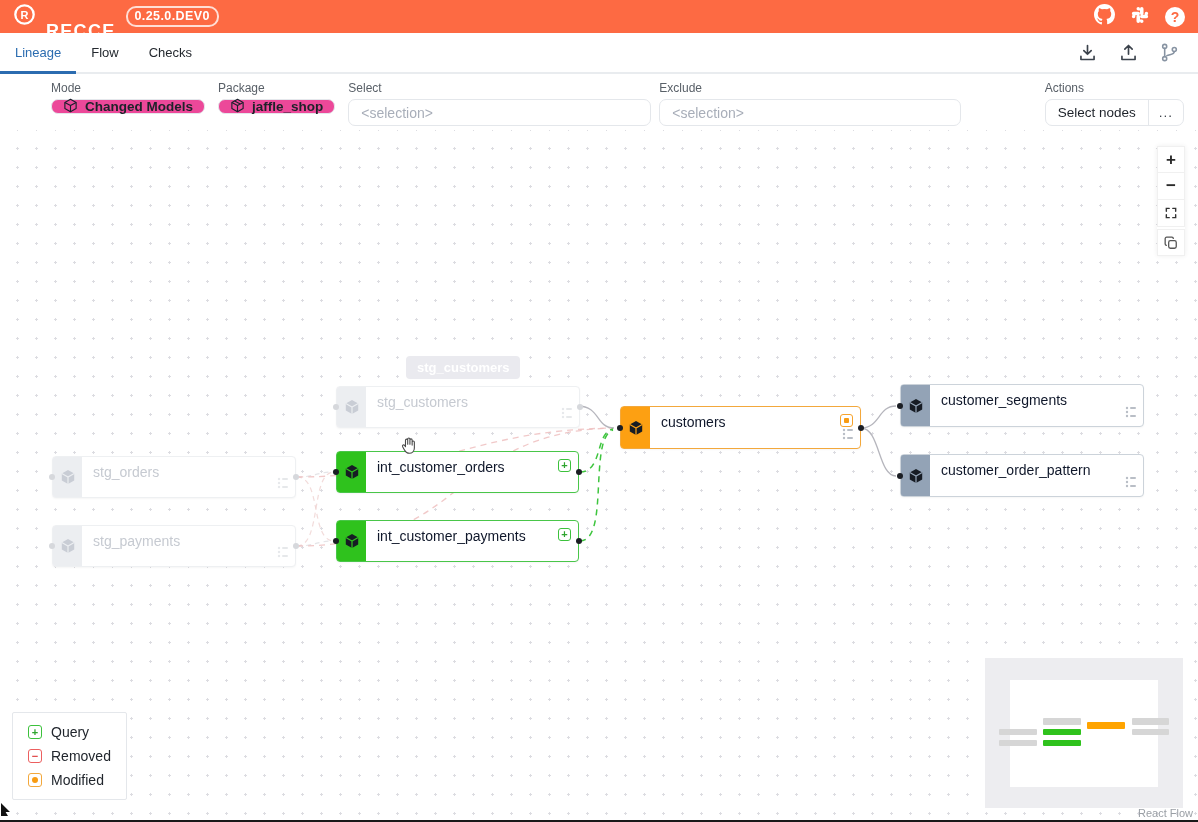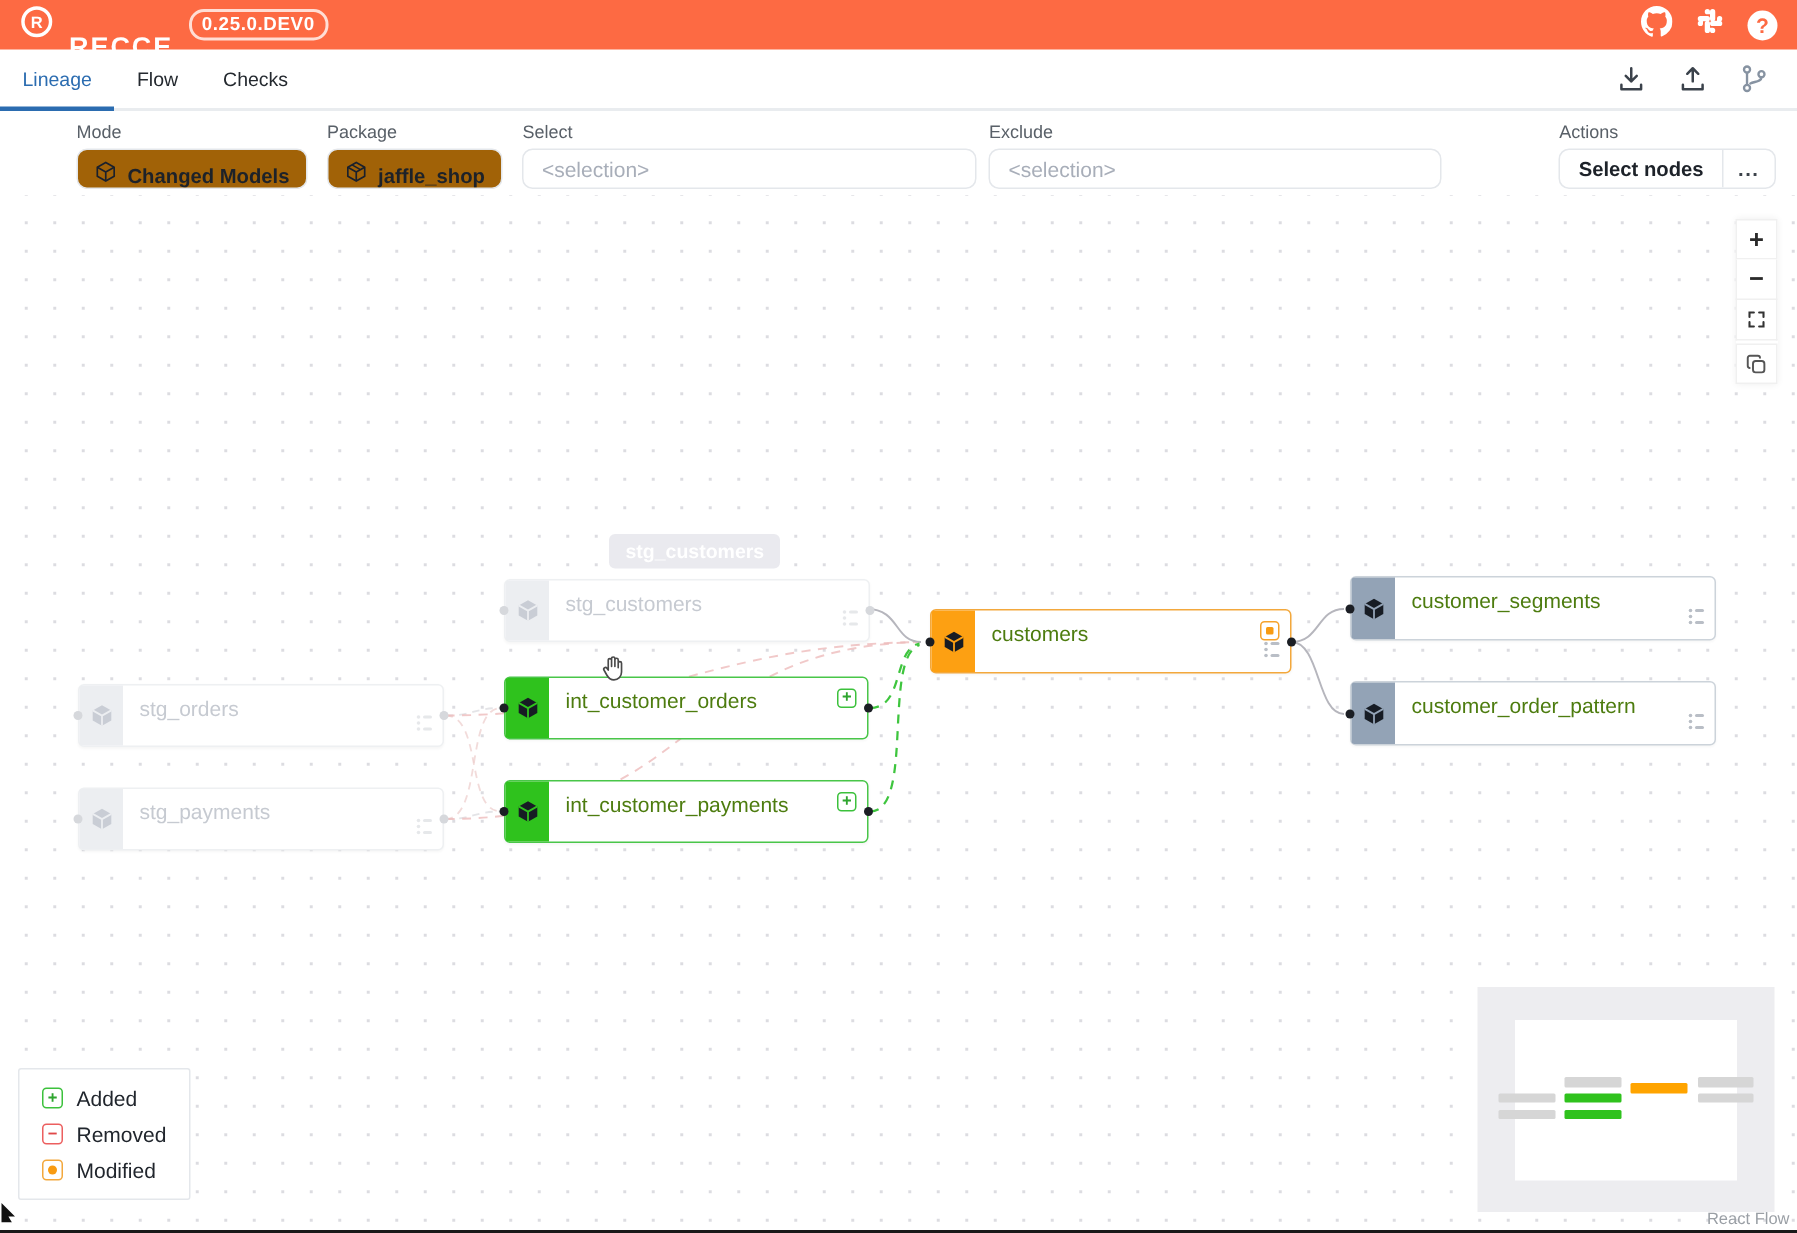--- a/index.html
+++ b/index.html
@@ -21,46 +21,46 @@
   .tab{display:flex;align-items:center;padding:0 15px;font-size:13px;color:#24292f;position:relative;cursor:pointer;}
   .tab.active{color:#2b6cb0;}
   .tab.active::after{content:"";position:absolute;left:0;right:0;bottom:-2px;height:3px;background:#2b6cb0;}
   .tab-icons{margin-left:auto;display:flex;align-items:center;gap:20px;padding-right:18px;}
   .tab-icons svg{display:block;}
 
   
   .toolbar{height:56px;display:flex;padding:7px 14px 0;gap:13px;margin-left:37px;}
   .tgroup{display:flex;flex-direction:column;gap:4px;}
   .tlabel{font-size:12px;color:#596068;}
-  .tbtn{display:flex;align-items:flex-end;gap:7px;border:1px solid #e4e7eb;border-radius:7px;height:27px;
-    padding:0 11px;font-size:13.5px;font-weight:600;color:#1d2229;background:#a16207;white-space:nowrap;cursor:pointer;}
+  .tbtn{display:flex;align-items:center;gap:7px;border:1px solid #e4e7eb;border-radius:7px;height:15px;
+    padding:0 11px;font-size:13.5px;font-weight:600;color:#1d2229;background:#ec4899;white-space:nowrap;cursor:pointer;}
   .tinput{border:1px solid #e4e7eb;border-radius:7px;height:27px;padding:0 12px;font-size:14px;color:#1d2229;outline:none;}
   .tinput::placeholder{color:#a8aeb9;}
   .grow{flex:1;}
   .actions-group{display:flex;border:1px solid #e4e7eb;border-radius:7px;height:27px;overflow:hidden;background:#fff;}
-  .seg{display:flex;align-items:center;padding:0 12px;font-size:13.5px;font-weight:700;color:#1d2229;cursor:pointer;}
+  .seg{display:flex;align-items:center;padding:0 12px;font-size:13.5px;font-weight:400;color:#1d2229;cursor:pointer;}
   .seg.more{border-left:1px solid #e4e7eb;padding:0 10px;color:#3c424a;letter-spacing:1px;}
 
   
   .canvas{position:relative;height:692px;overflow:hidden;background:#fff;
     background-image:radial-gradient(circle,#dcdce1 1.1px,transparent 1.3px);
     background-size:19px 19px;background-position:8px 9px;}
   .edges{position:absolute;left:0;top:0;pointer-events:none;}
   .e-gray{stroke:#b6b6bd;stroke-width:1.3;fill:none;}
   .e-green{stroke:#3ec53e;stroke-width:1.5;fill:none;stroke-dasharray:6 5;}
   .e-pink{stroke:#eebcbc;stroke-width:1.3;fill:none;stroke-dasharray:6 5;opacity:.8;}
   .e-fgray{stroke:#d9d9dd;stroke-width:1.2;fill:none;stroke-dasharray:5 4;opacity:.7;}
   .e-fpink{stroke:#ecccca;stroke-width:1.2;fill:none;stroke-dasharray:5 4;opacity:.7;}
 
   
   .node{position:absolute;width:243px;height:42px;background:#fff;border:1.5px solid;border-radius:4px;
     display:flex;box-shadow:0 1px 2px rgba(0,0,0,.04);cursor:pointer;}
   .iconbox{width:29px;display:flex;align-items:center;justify-content:center;border-radius:2px 0 0 2px;flex:none;}
   .nbody{flex:1;position:relative;}
-  .nlabel{font-size:14px;color:#4d7c0f;padding:7px 0 0 11px;white-space:nowrap;}
+  .nlabel{font-size:14px;color:#0f172a;padding:7px 0 0 11px;white-space:nowrap;}
   .badge{position:absolute;top:7px;right:7px;width:13px;height:13px;border:1.2px solid;border-radius:3px;
     display:flex;align-items:center;justify-content:center;font-size:11px;line-height:1;}
   .badge-add{border-color:#3cc13c;color:#2fa52f;font-weight:700;}
   .badge-mod{border-color:#f6a32c;}
   .badge-mod i{width:5px;height:5px;background:#f89b12;border-radius:1px;display:block;}
   .treeicon{position:absolute;right:6px;bottom:3px;}
   .handle{position:absolute;width:6px;height:6px;border-radius:50%;background:#1b1e24;top:50%;margin-top:-3px;}
   .handle.hl{left:-4px;}.handle.hr{right:-4px;}
   .cube-body{fill:#171c24;}
   .cube-lines{stroke:var(--ibg);stroke-width:1.2;fill:none;}
@@ -409,21 +409,21 @@
 
   <div class="hand-cursor">
     <svg width="19" height="19" viewBox="0 0 24 24">
       <path d="M8.2 11.5V5.3c0-.8.6-1.4 1.4-1.4s1.4.6 1.4 1.4v5.2V3.9c0-.8.6-1.4 1.4-1.4s1.4.6 1.4 1.4v6.6V5c0-.8.6-1.4 1.4-1.4S16.6 4.2 16.6 5v6.5V7.8c0-.8.6-1.4 1.4-1.4s1.4.6 1.4 1.4v7.4c0 3.9-2.8 6.6-6.4 6.6-2.9 0-4.5-1.4-5.9-3.9l-2.5-4.4c-.4-.8-.2-1.6.5-2 .7-.4 1.5-.2 2 .5l1.1 1.5z" fill="#fff" stroke="#4a4a4a" stroke-width="1.4" stroke-linejoin="round"></path>
     </svg>
   </div>
 
   <div class="legend">
     <div class="litem">
       <span class="licon add">+</span>
-      <span>Added</span>
+      <span>Query</span>
     </div>
     <div class="litem">
       <span class="licon rem">−</span>
       <span>Removed</span>
     </div>
     <div class="litem">
       <span class="licon mod">
           <i></i>
         </span>
       <span>Modified</span>

